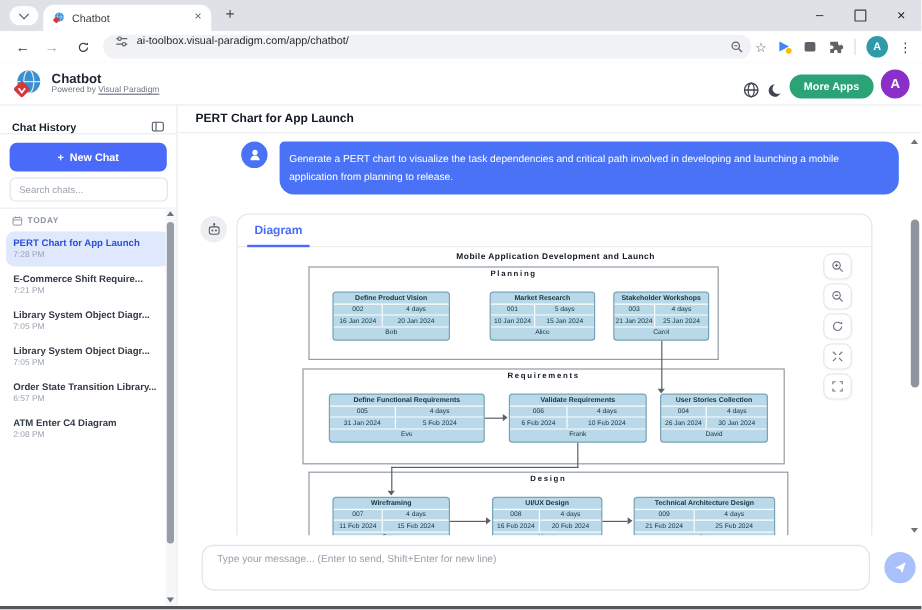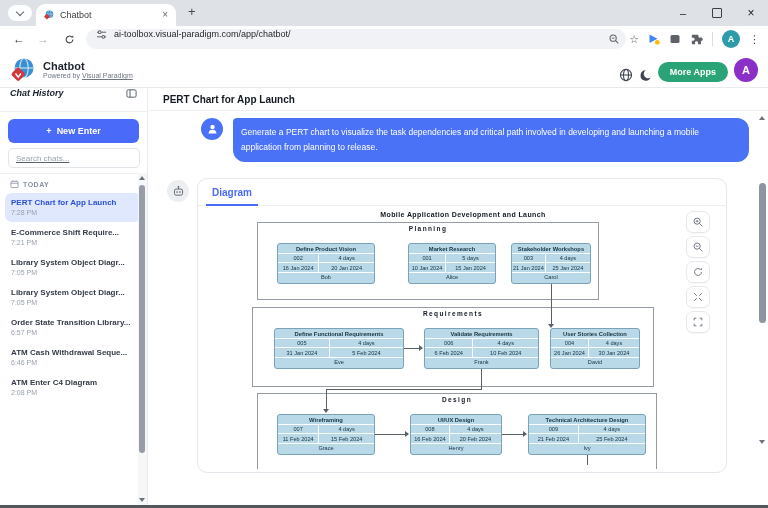--- a/index.html
+++ b/index.html
@@ -32,24 +32,24 @@
   .appheader{position:absolute;top:52px;left:0;right:0;height:36px;background:#fff;border-bottom:1px solid #e8eaee;display:flex;align-items:center;padding:0 10px;box-sizing:border-box;}
   .apptitle{margin-left:7px;}
   .apptitle .t1{font-size:11px;font-weight:700;color:#1d2430;line-height:1.15;}
   .apptitle .t2{font-size:7px;color:#6f7684;}
   .apptitle .t2 u{cursor:pointer;}
   .hdr-right{margin-left:auto;display:flex;align-items:flex-end;gap:6px;}
   .moreapps{background:#2aa377;color:#fff;font-size:9px;font-weight:700;border-radius:12px;padding:5px 12px;}
   .hdr-avatar{width:24px;height:24px;border-radius:50%;background:#8b2fc9;color:#fff;font-weight:700;font-size:11px;display:flex;align-items:center;justify-content:center;}
   
   .sidebar{position:absolute;top:88px;left:0;width:148px;bottom:3px;background:#fff;border-right:1px solid #e8eaee;box-sizing:border-box;}
-  .sb-head{height:23px;border-bottom:1px solid #eceef2;display:flex;align-items:flex-start;justify-content:space-between;padding:0 10px;font-style:italic;}
+  .sb-head{height:23px;border-bottom:1px solid #eceef2;display:flex;align-items:flex-end;justify-content:space-between;padding:0 10px;}
   .sb-title{font-size:9px;font-weight:700;color:#18202c;}
   .newchat{margin:7px 8px 0;height:24px;background:#4a6bfa;border-radius:6px;color:#fff;font-size:9px;font-weight:600;display:flex;align-items:center;justify-content:center;gap:5px;}
-  .search{display:block;margin:5px 8px 0;height:20px;width:132px;border:1px solid #e2e5ea;border-radius:5px;font-size:8px;padding:0 7px;color:#5a626e;box-sizing:border-box;outline:none;font-family:"Liberation Sans",sans-serif;text-decoration:underline;}
+  .search{display:block;margin:5px 8px 0;height:20px;width:132px;border:1px solid #e2e5ea;border-radius:5px;font-size:8px;padding:0 7px;color:#5a626e;box-sizing:border-box;outline:none;font-family:"Liberation Sans",sans-serif;}
   .search::placeholder{color:#9aa3b0;}
   .sb-div{margin-top:5px;border-top:1px solid #eceef2;}
   .today{display:flex;align-items:center;gap:4px;padding:5px 10px 0;font-size:7px;font-weight:700;letter-spacing:.5px;color:#8a93a2;}
   .chatlist{padding:4px 5px 0;}
   .citem{padding:5px 6px 6px;border-radius:7px;margin-bottom:1px;}
   .citem.sel{background:#dfe8fd;}
   .ci-t{font-size:8px;font-weight:700;color:#333b47;white-space:nowrap;overflow:hidden;}
   .sel .ci-t{color:#2b50d8;}
   .ci-time{font-size:7px;color:#99a1ae;margin-top:2px;}
   .sb-scroll{position:absolute;right:0;top:85px;bottom:0;width:9px;background:#f6f7f9;}
@@ -197,21 +197,21 @@
   <div class="sidebar">
     <div class="sb-head">
       <span class="sb-title">Chat History</span>
       <svg width="11" height="11" viewBox="0 0 12 10">
           <rect x="1" y="1" width="10" height="8" rx="1.5" fill="none" stroke="#4b5563" stroke-width="1"></rect>
           <line x1="4.4" y1="1" x2="4.4" y2="9" stroke="#4b5563" stroke-width="1"></line>
         </svg>
     </div>
     <div class="newchat">
       <span>+</span>
-      <span>New Enter</span>
+      <span>New Chat</span>
     </div>
     <input class="search" placeholder="Search chats..." style="">
     <div class="sb-div"></div>
     <div class="today">
       <svg width="9" height="10" viewBox="0 0 10 10">
           <rect x="1" y="2" width="8" height="7" rx="1" fill="none" stroke="#8a93a2" stroke-width="0.9"></rect>
           <line x1="1" y1="4.2" x2="9" y2="4.2" stroke="#8a93a2" stroke-width="0.9"></line>
           <line x1="3.2" y1="1" x2="3.2" y2="2.6" stroke="#8a93a2" stroke-width="0.9"></line>
           <line x1="6.8" y1="1" x2="6.8" y2="2.6" stroke="#8a93a2" stroke-width="0.9"></line>
         </svg>
@@ -230,24 +230,20 @@
           <div class="ci-t">Library System Object Diagr...</div>
           <div class="ci-time">7:05 PM</div>
         </div>
       <div class="citem">
           <div class="ci-t">Library System Object Diagr...</div>
           <div class="ci-time">7:05 PM</div>
         </div>
       <div class="citem">
           <div class="ci-t">Order State Transition Library...</div>
           <div class="ci-time">6:57 PM</div>
-        </div>
-      <div class="citem">
-          <div class="ci-t">ATM Cash Withdrawal Seque...</div>
-          <div class="ci-time">6:46 PM</div>
         </div>
       <div class="citem">
           <div class="ci-t">ATM Enter C4 Diagram</div>
           <div class="ci-time">2:08 PM</div>
         </div>
     </div>
     <div class="sb-scroll">
       <span class="tri-up" style="top:3px;"></span>
       <span class="sb-thumb"></span>
       <span class="tri-dn" style="bottom:3px;"></span>
@@ -490,16 +486,24 @@
           <svg width="12" height="12" viewBox="0 0 14 14">
             <path d="M2.5 5V2.5H5 M9 2.5h2.5V5 M11.5 9v2.5H9 M5 11.5H2.5V9" fill="none" stroke="#6b7280" stroke-width="1.1"></path>
           </svg>
         </span>
     </div>
 
     <span class="tri-up m-sb-up"></span>
     <span class="m-thumb"></span>
     <span class="tri-dn m-sb-dn"></span>
 
+    <div class="inputbar">
+      <input class="composer" placeholder="Type your message... (Enter to send, Shift+Enter for new line)" style="">
+      <span class="send">
+        <svg width="12" height="12" viewBox="0 0 15 15">
+            <path d="M2.2 8 L13.5 2 L9.8 13.2 L7.4 8.9 Z" fill="#fff"></path>
+          </svg>
+      </span>
+    </div>
   </div>
 
   <div class="bottom-edge"></div>
 </div>
 
 </body></html>

